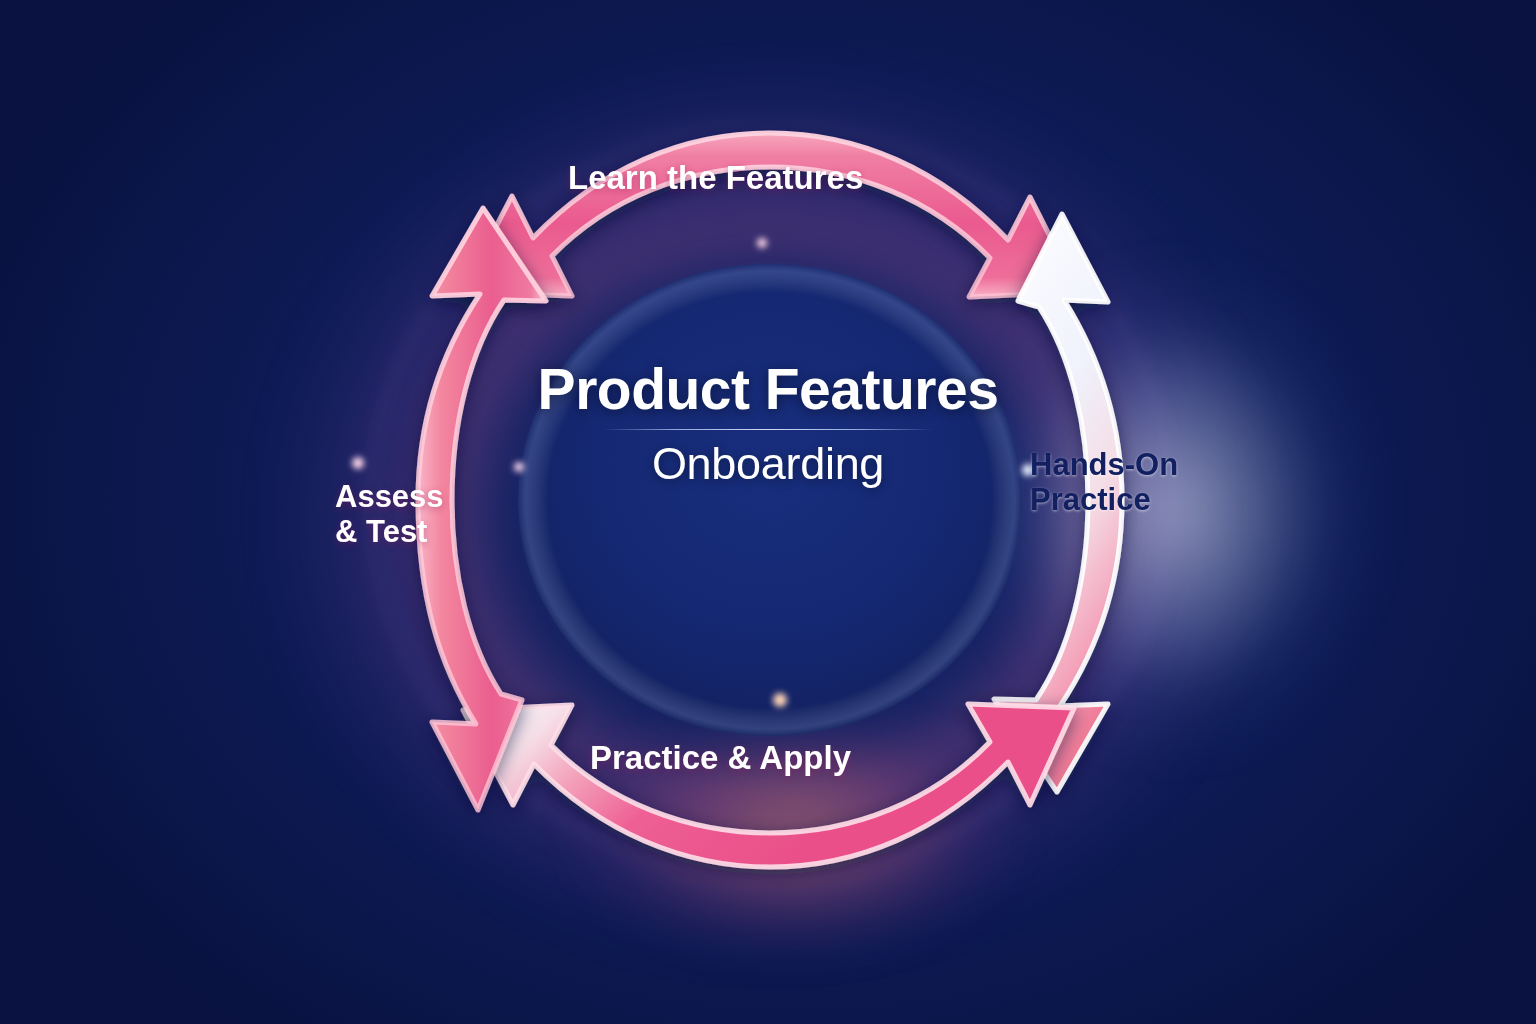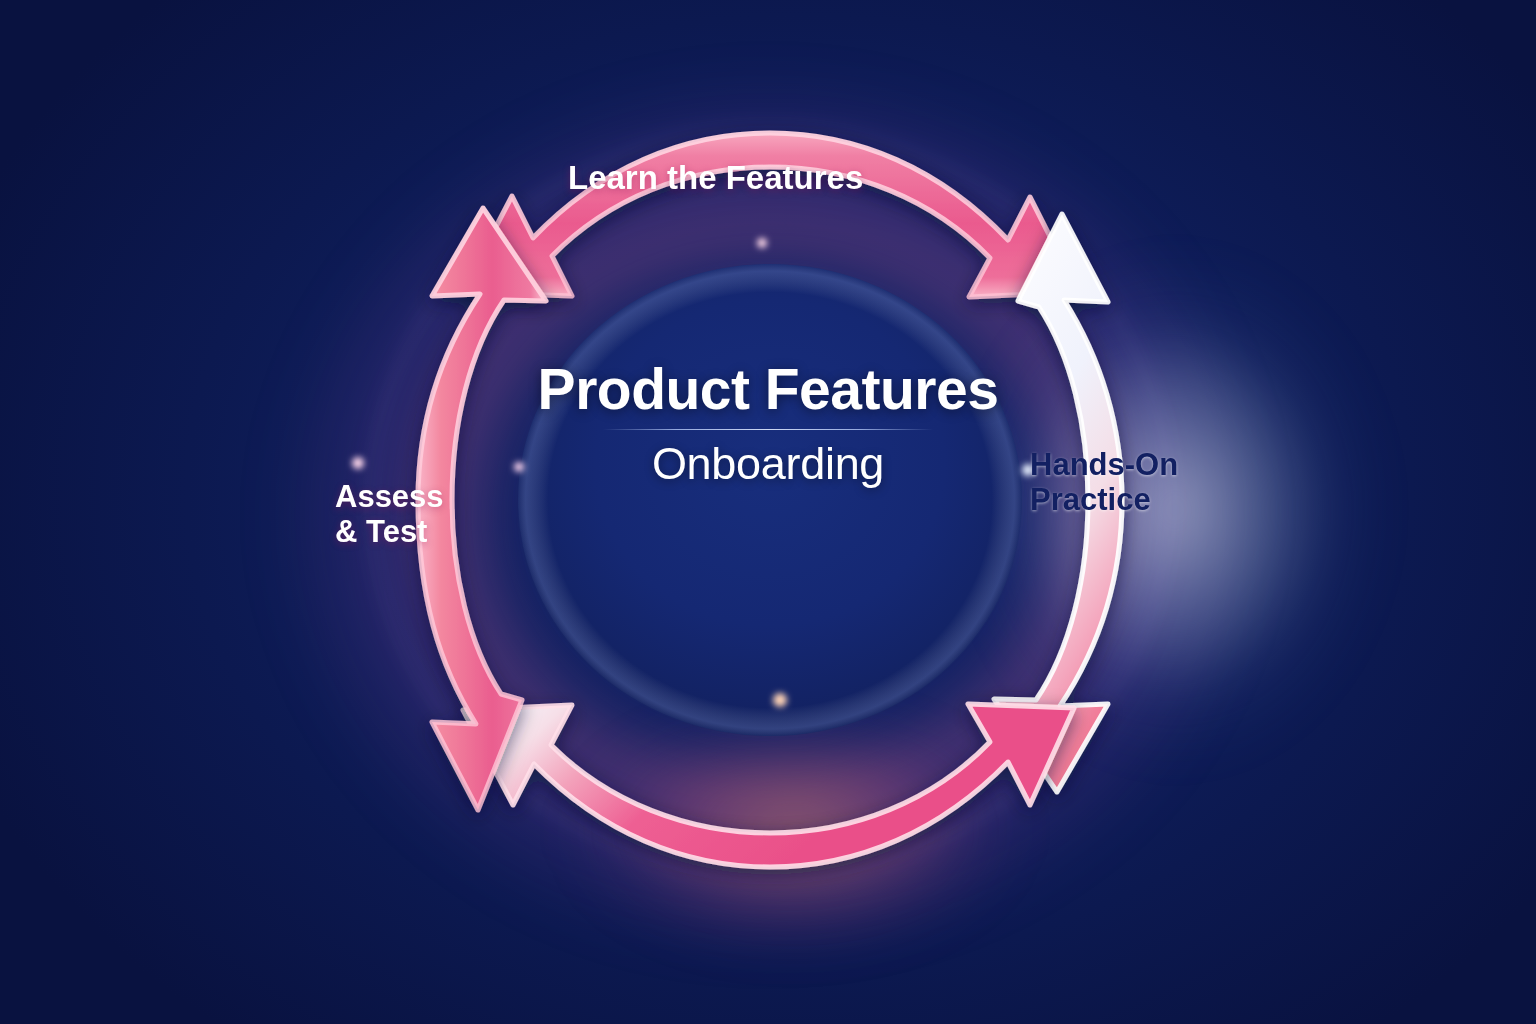--- a/index.html
+++ b/index.html
@@ -298,16 +298,17 @@
 
   <div class="center-block">
     <div class="center-title">Product Features</div>
     <div class="center-rule"></div>
     <div class="center-sub">Onboarding</div>
   </div>
 
   <div class="stage-label label-top">Learn the Features</div>
   <div class="stage-label label-right">Hands-On
 Practice</div>
+  <div class="stage-label label-bottom">Practice &amp; Apply</div>
   <div class="stage-label label-left">Assess
 &amp; Test</div>
 
 </div>
 
 </body></html>

